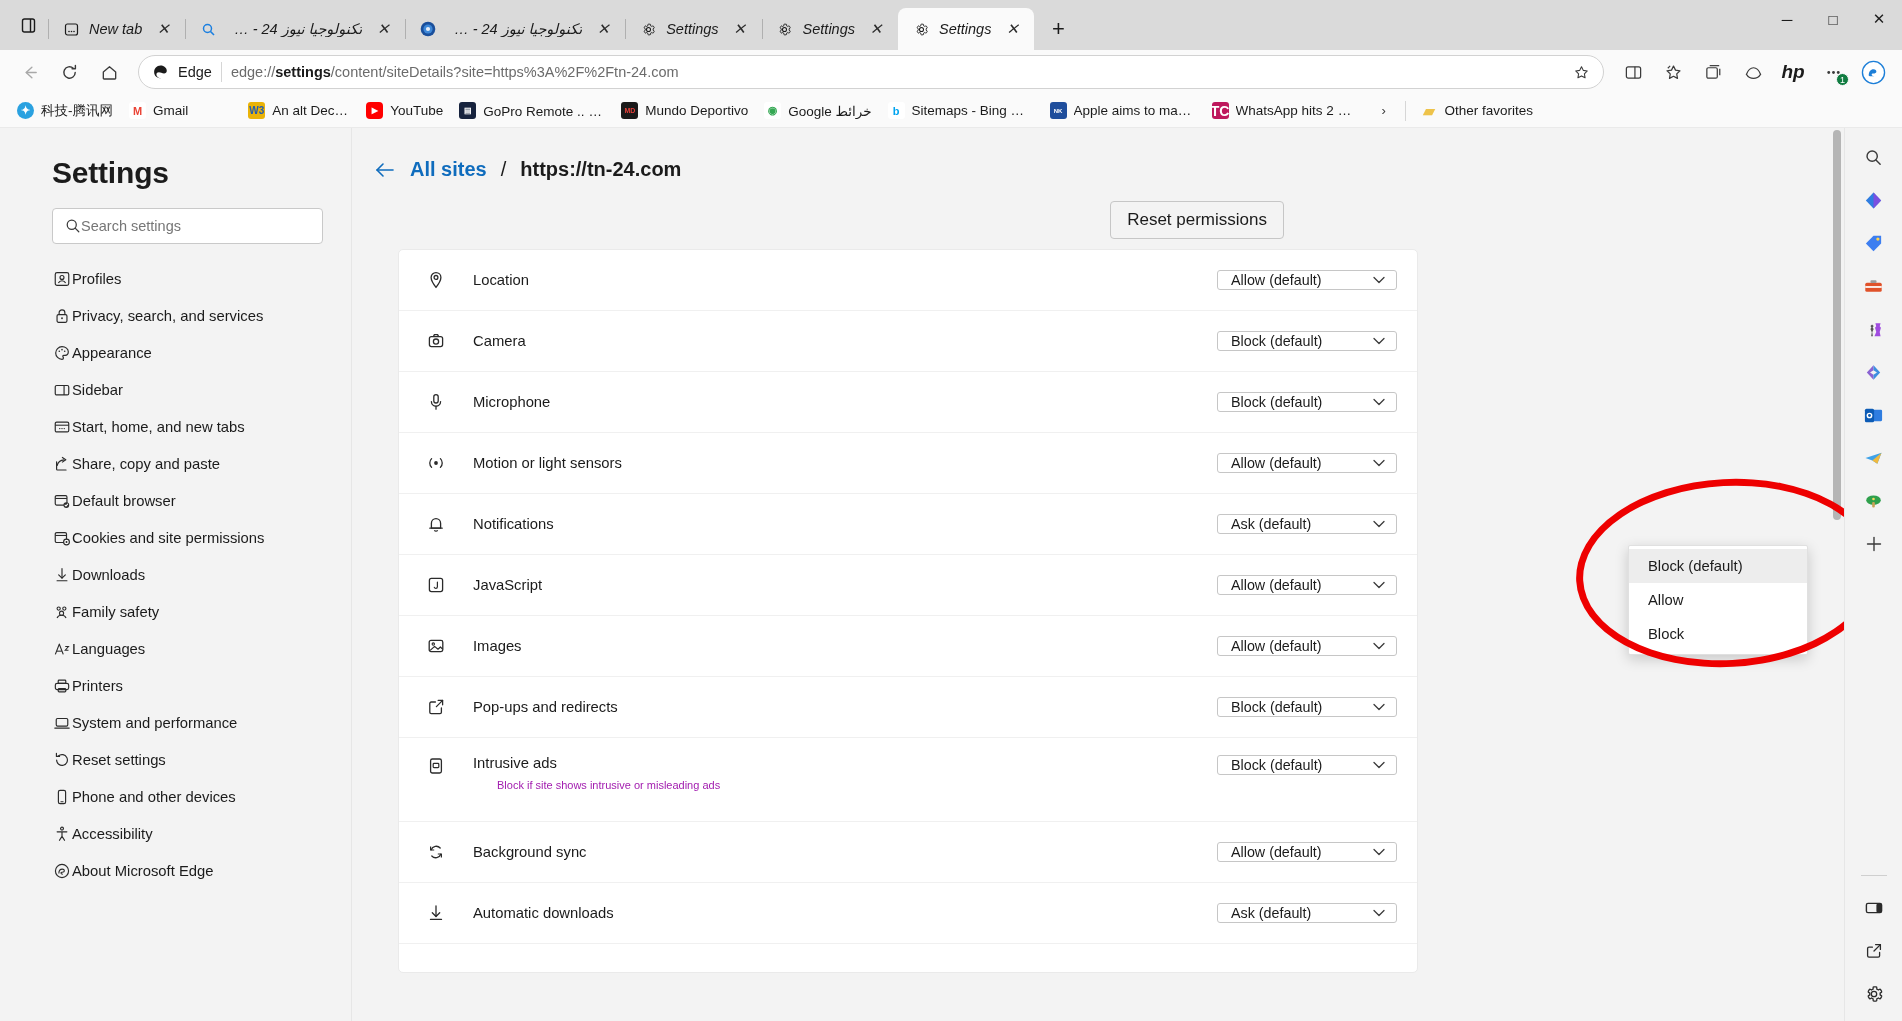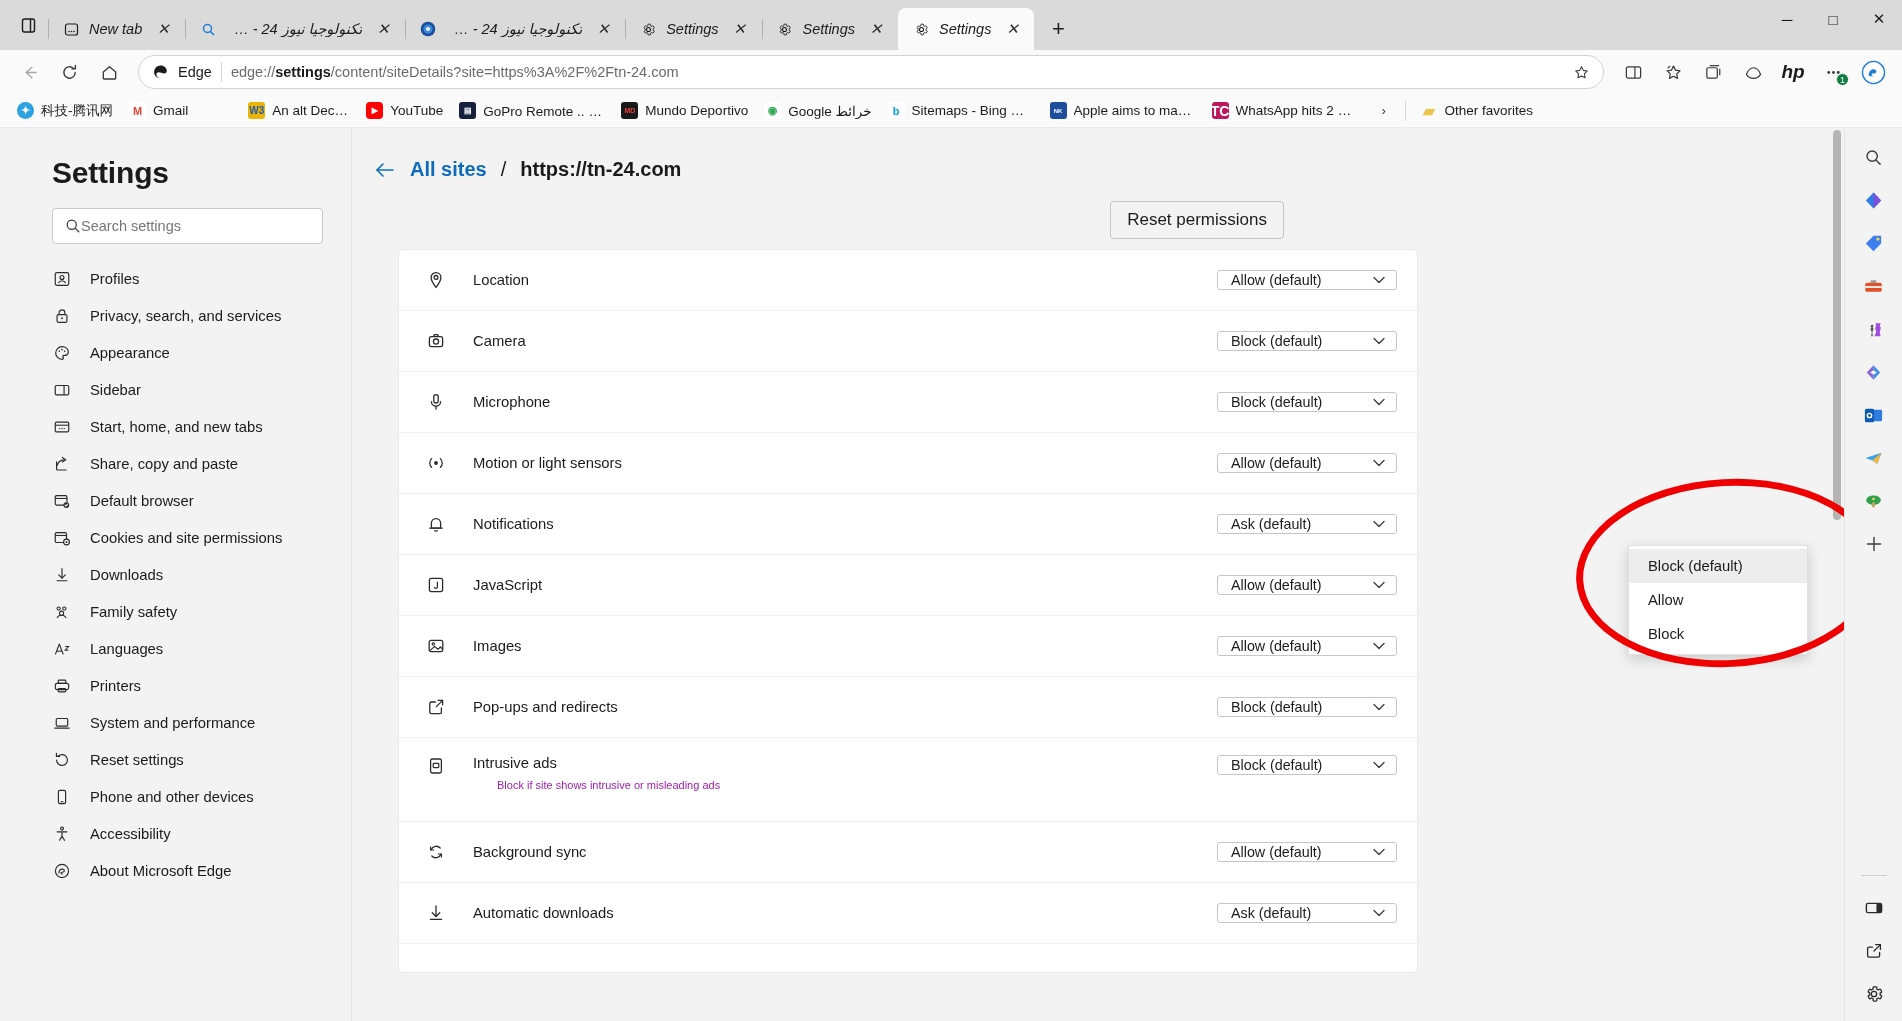--- a/index.html
+++ b/index.html
@@ -215,21 +215,20 @@
     border-radius: 4px;
     display: flex;
     align-items: center;
     padding: 0 12px;
   }
   .search-ph { color: #767676; font-size: 14.5px; }
   .side-list { margin-top: 16px; }
   .side-item {
     display: flex;
     align-items: center;
-    gap: 18px;
     padding: 8.5px 0 8.5px 52px;
     font-size: 14.8px;
     color: #1b1b1b;
   }
   .side-ico {
     width: 20px; height: 20px; flex: 0 0 20px;
     display: flex; align-items: center; justify-content: center;
     color: #2b2b2b;
   }
 

